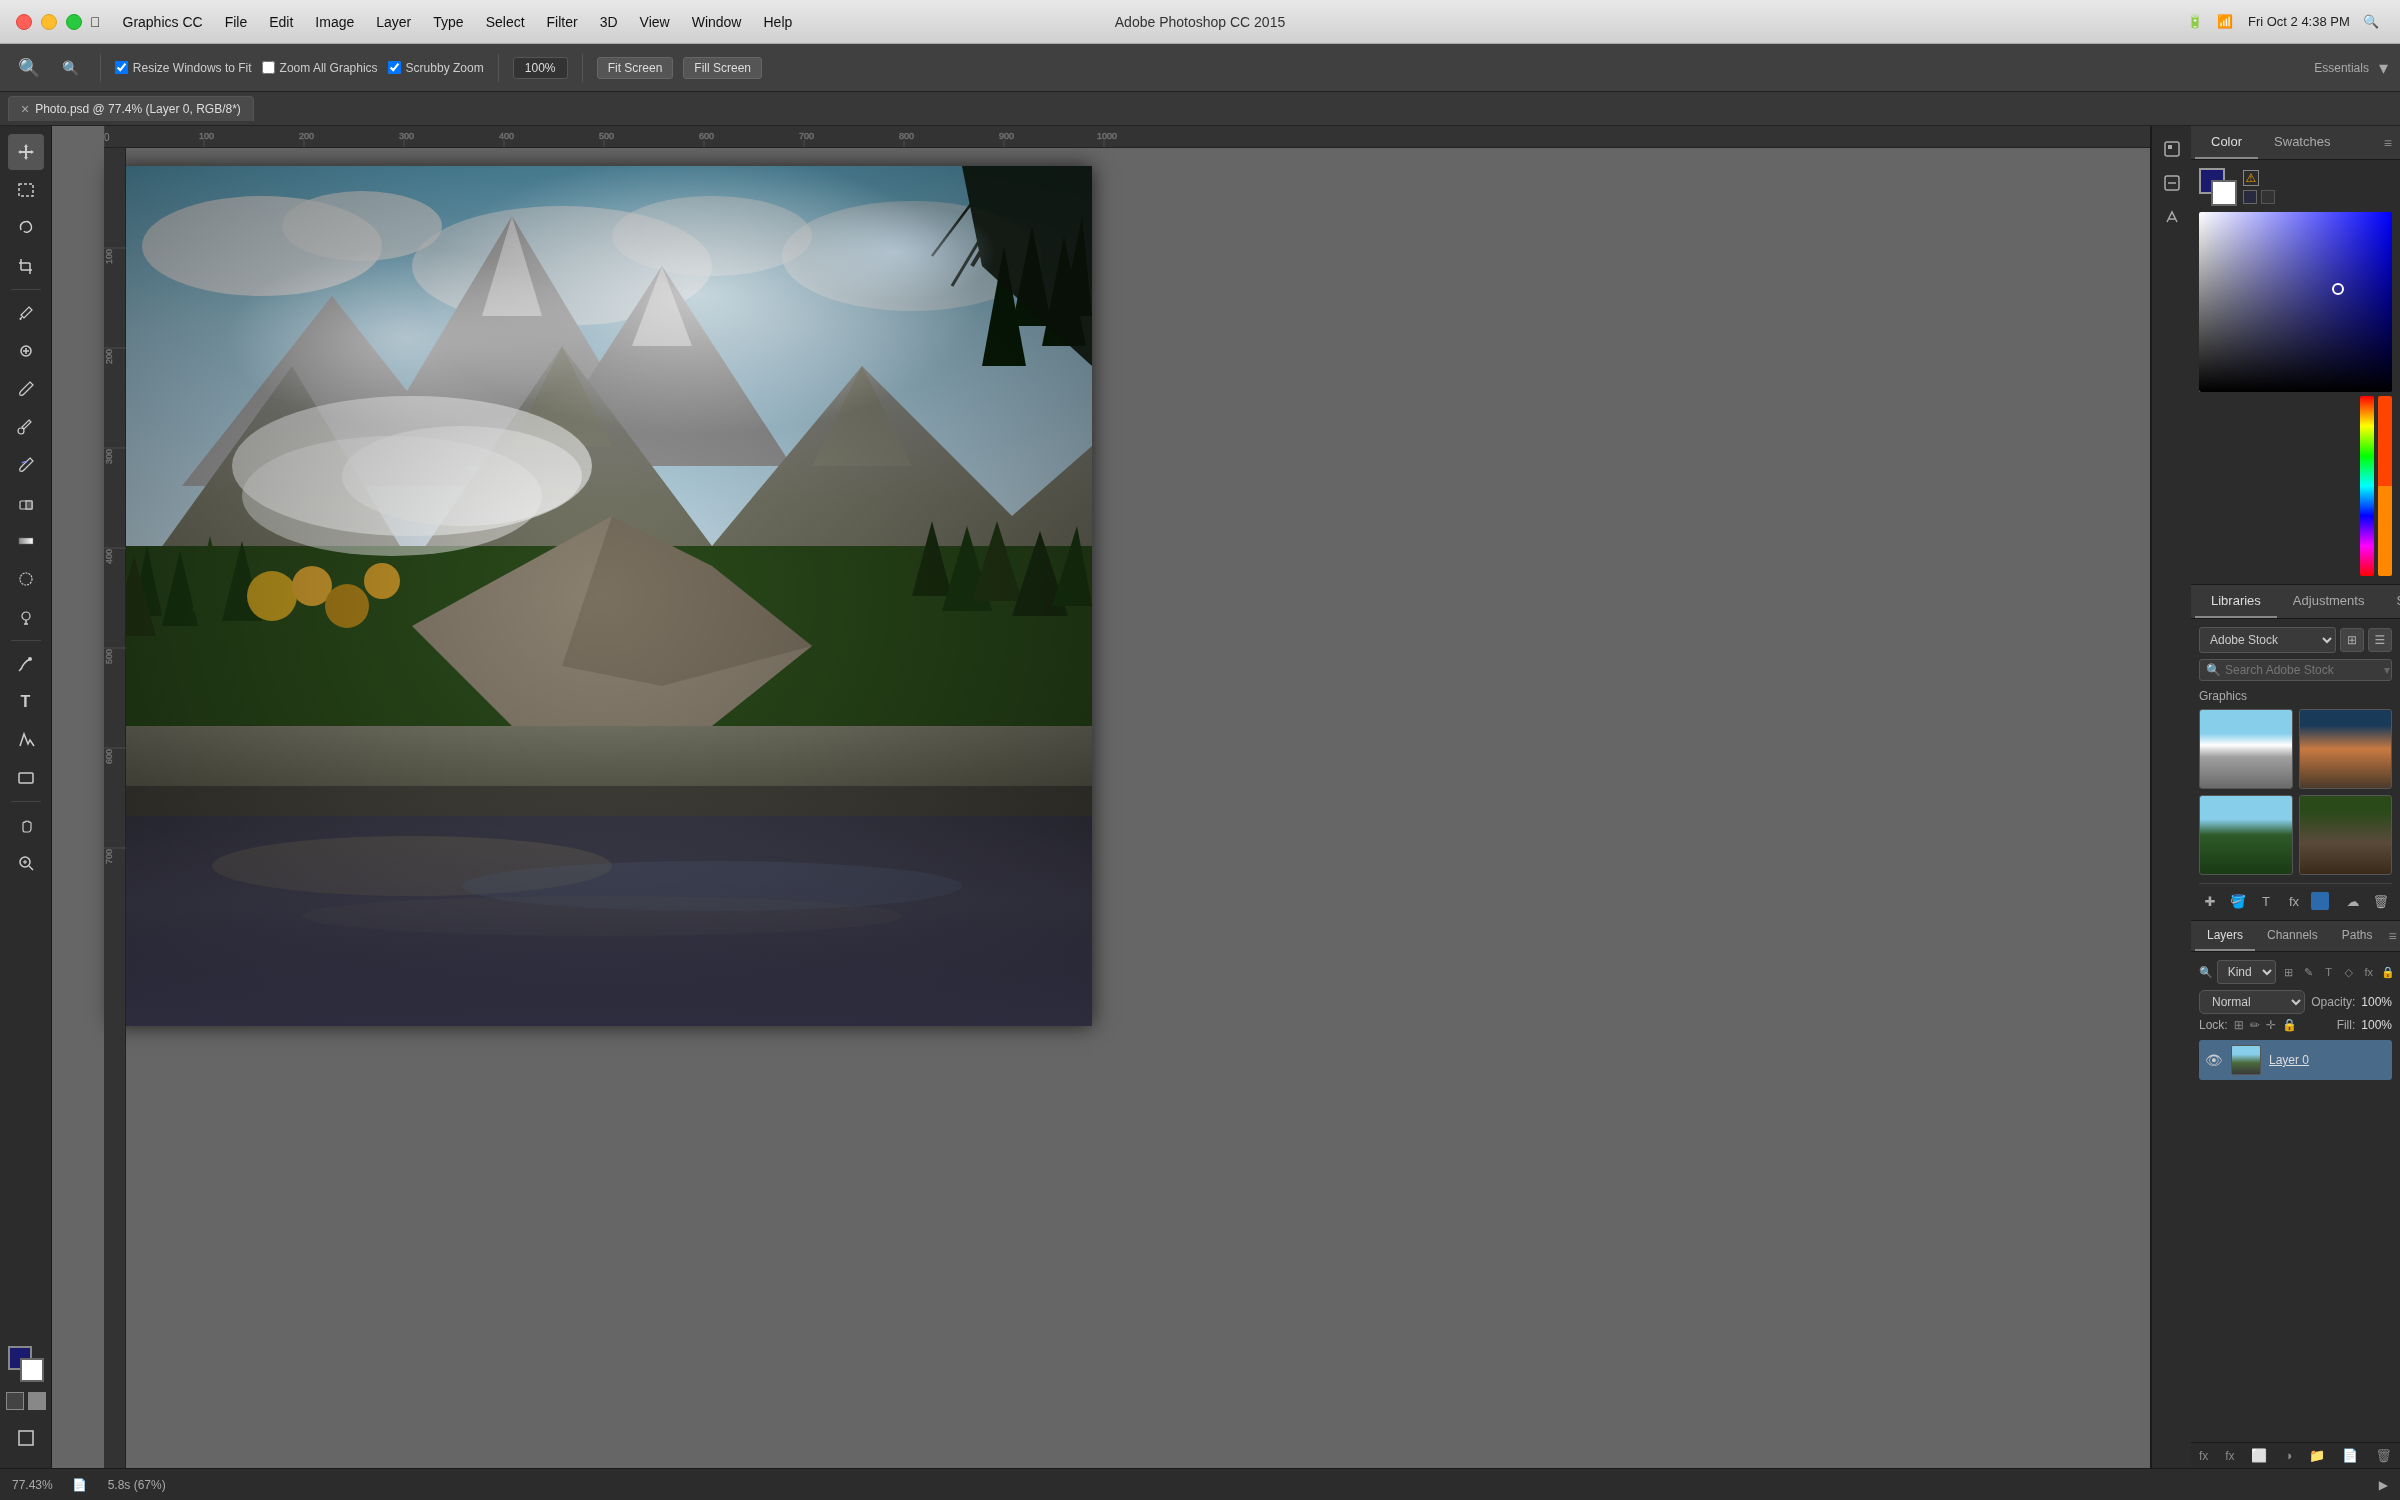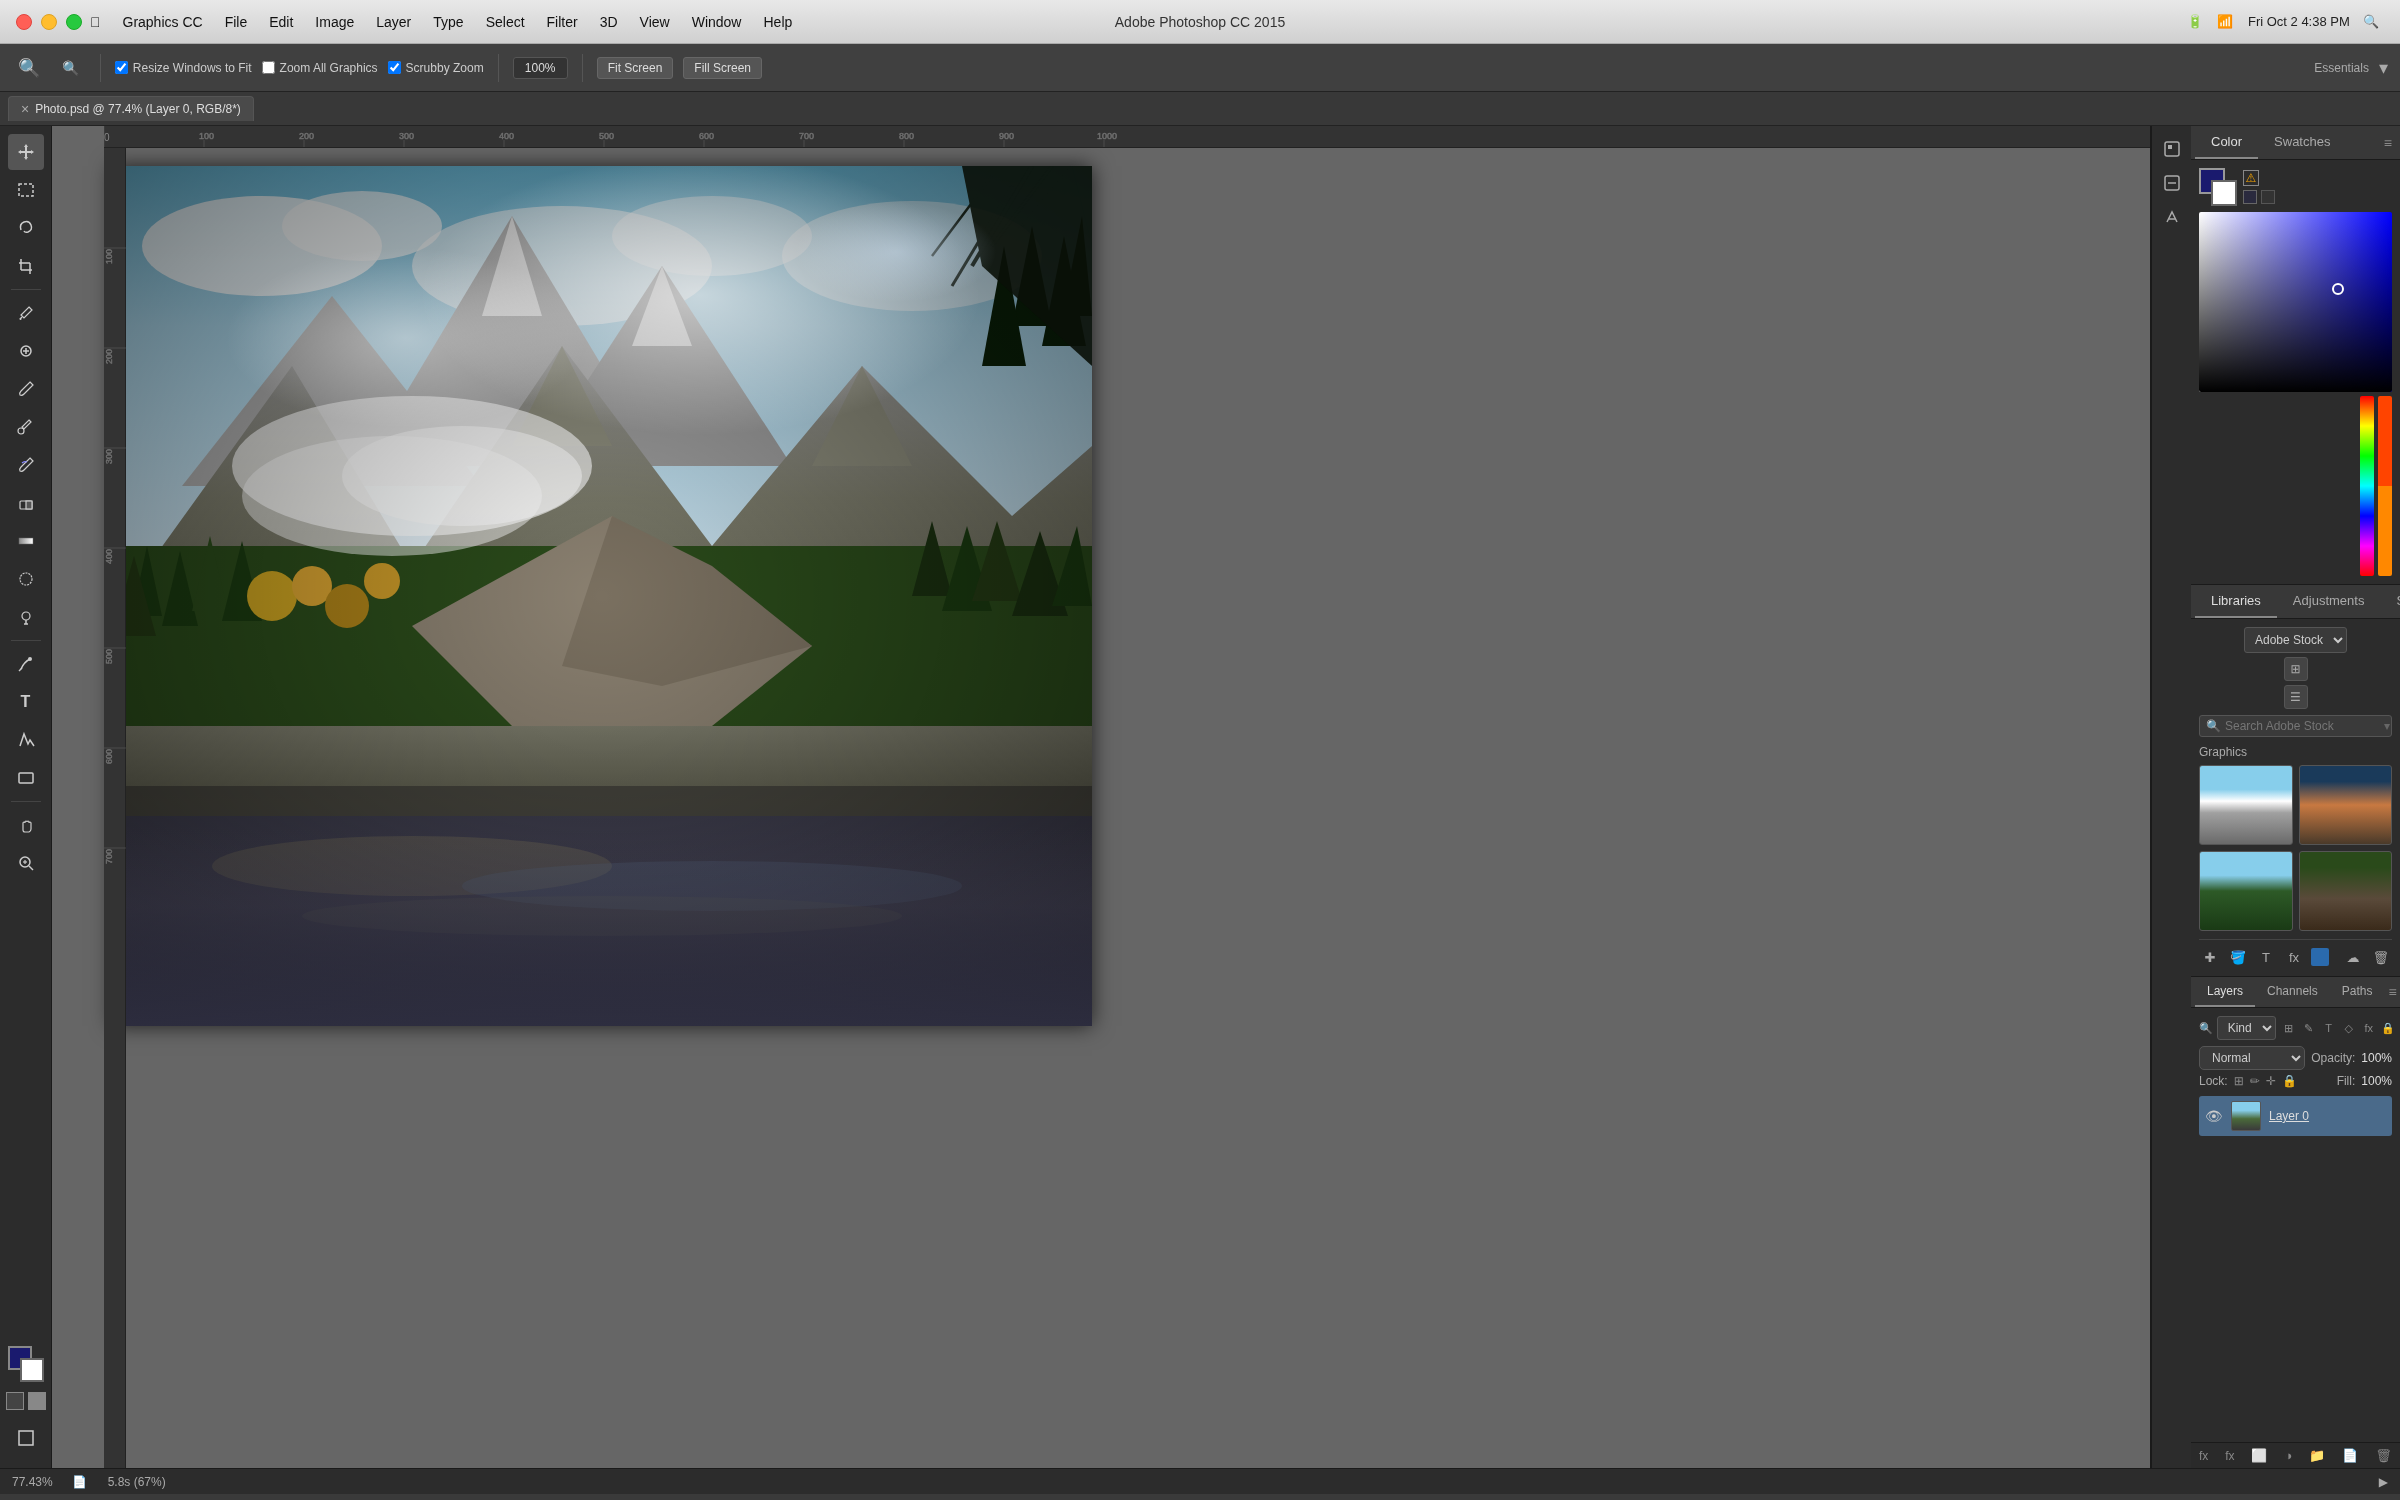--- a/index.html
+++ b/index.html
@@ -434,21 +434,21 @@
     }
     .layer-name {
       font-size: 12px;
       color: #ddd;
       text-decoration: underline;
     }
 
     
     #status-bar {
       width: 100%;
-      height: 26px;
+      height: 32px;
       background: #2c2c2c;
       display: flex;
       align-items: center;
       padding: 0 12px;
       gap: 20px;
       border-top: 1px solid #1a1a1a;
       font-size: 12px;
       color: #aaa;
     }
 
@@ -948,21 +948,21 @@
         <div style="display:flex;background:#383838;border-bottom:1px solid #1a1a1a;padding:0 4px;align-items:center;">
           <div class="panel-tab active">Libraries</div>
           <div class="panel-tab">Adjustments</div>
           <div class="panel-tab">Styles</div>
           <div style="flex:1"></div>
 
         </div>
 
         <div style="padding:8px;border-bottom:1px solid #1a1a1a;">
 
-          <div style="display:flex;gap:4px;align-items:center;margin-bottom:6px;flex-direction:column;">
+          <div style="display:flex;gap:4px;align-items:center;margin-bottom:6px;">
             <select class="lib-select">
               <option>Adobe Stock</option>
             </select>
             <div class="lib-view-btn">⊞</div>
             <div class="lib-view-btn">☰</div>
           </div>
 
           <div class="lib-search-row">
             <span style="color:#888;font-size:12px;">🔍</span>
             <input class="lib-search-input" type="text" placeholder="Search Adobe Stock" style="">

